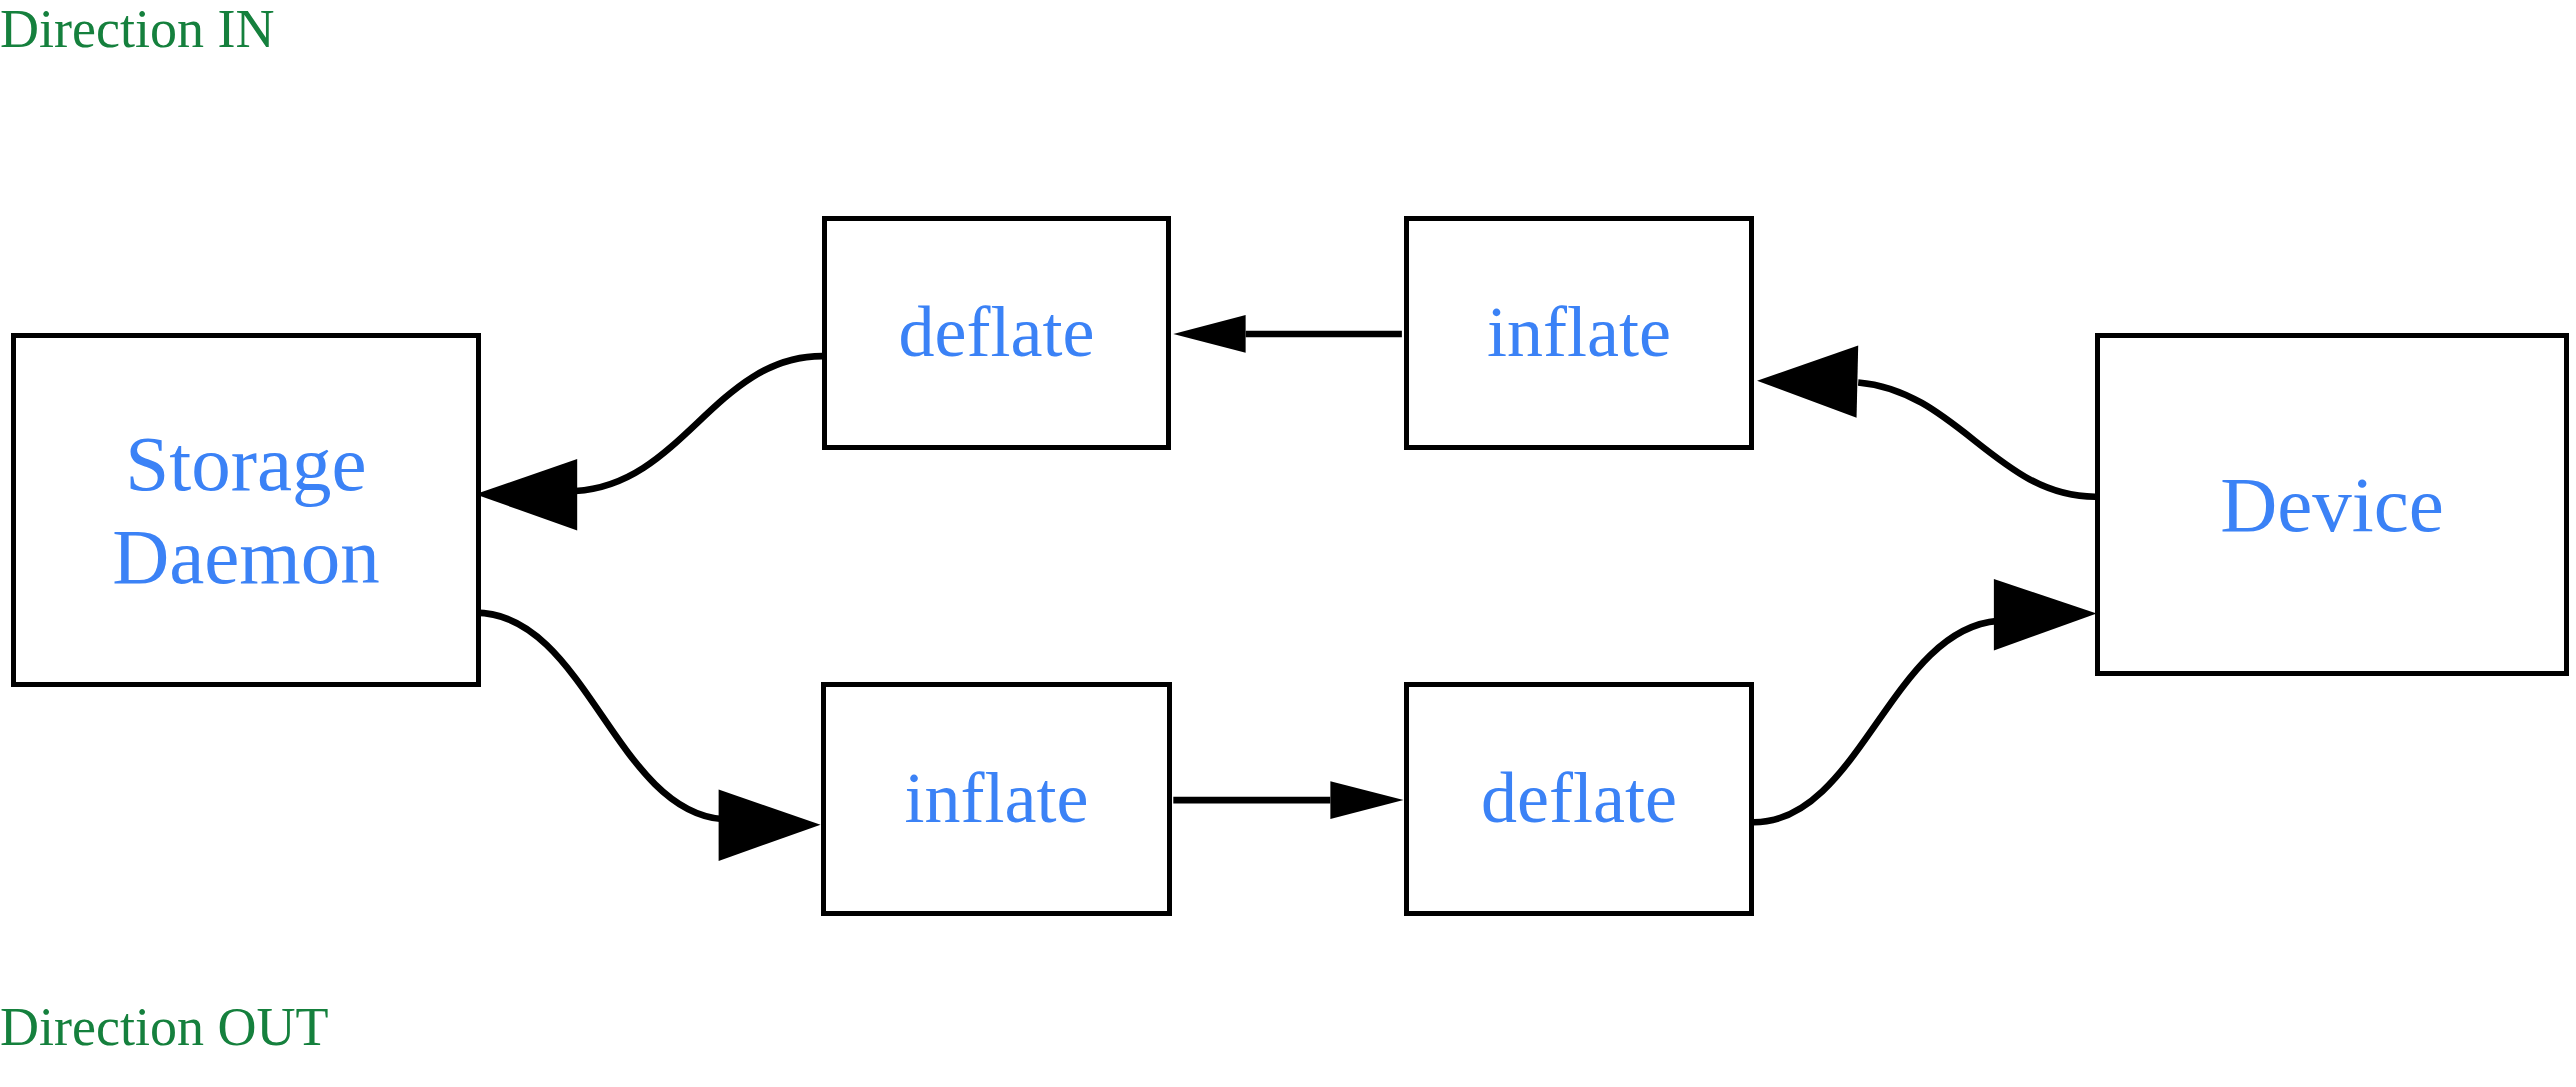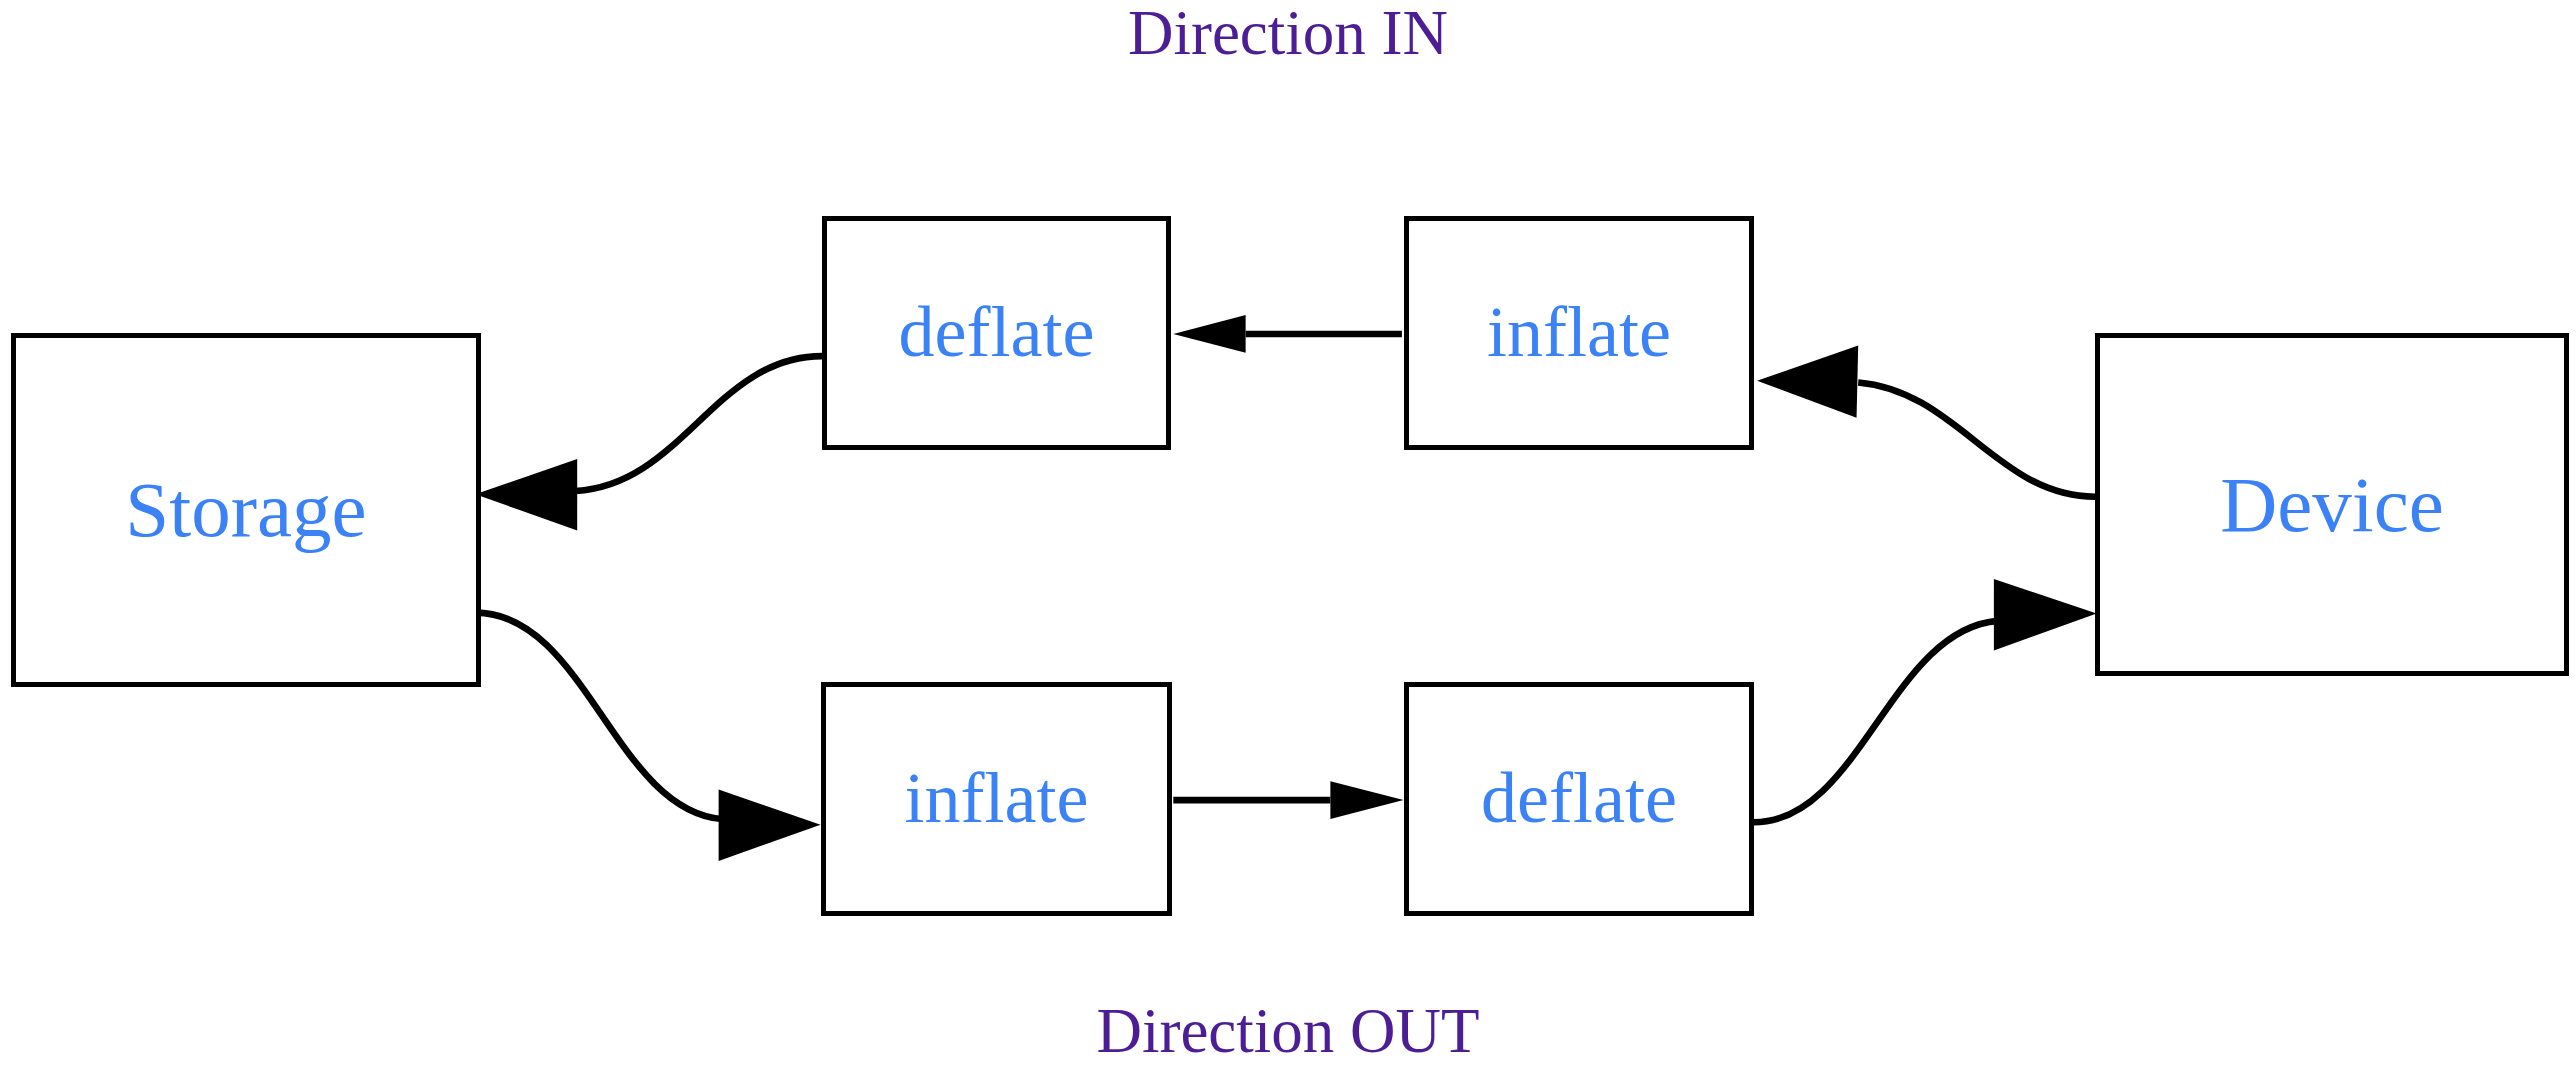--- a/index.html
+++ b/index.html
@@ -15,25 +15,24 @@
   #canvas {
     position: relative;
     width: 2576px;
     height: 1088px;
     background: #ffffff;
     overflow: hidden;
   }
   
   .caption {
     position: absolute;
-    text-align: center;
     white-space: nowrap;
-    color: #4c1d95;
+    color: #15803d;
     font-family: "Liberation Serif", "DejaVu Serif", serif;
-    font-size: 63px;
+    font-size: 54px;
     line-height: 1.0;
     letter-spacing: 0px;
   }
   #caption-in {
     left: 0px;
     top: 1.6px;
     width: 2576px;
   }
   #caption-out {
     left: 0px;
@@ -138,20 +137,21 @@
     </g>
 
     <g>
       <path class="edge-path" d="M 2133 1000 C 2262 1000 2300 765 2430 755"></path>
       <polygon class="arrow-head" points="2550,746 2425,704 2425,791"></polygon>
     </g>
   </svg>
 
   <div class="node node-big" id="node-storage-daemon">
     <span class="line">Storage</span>
+    <span class="line">Daemon</span>
   </div>
 
   <div class="node node-small" id="node-deflate-in">
     <span class="line">deflate</span>
   </div>
 
   <div class="node node-small" id="node-inflate-in">
     <span class="line">inflate</span>
   </div>
 

